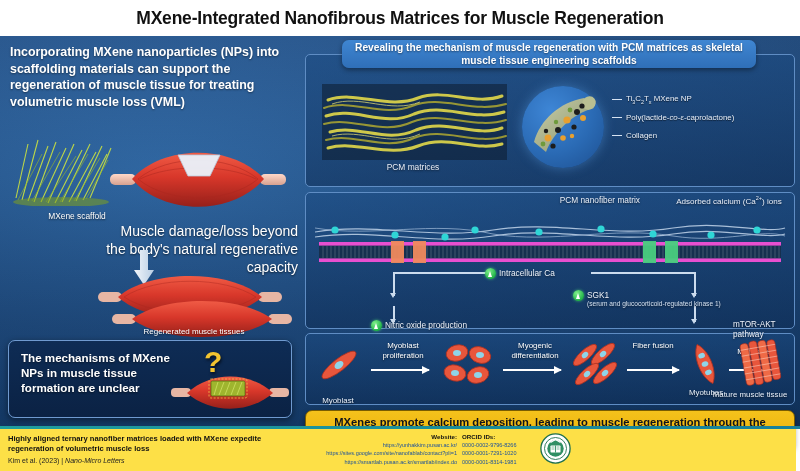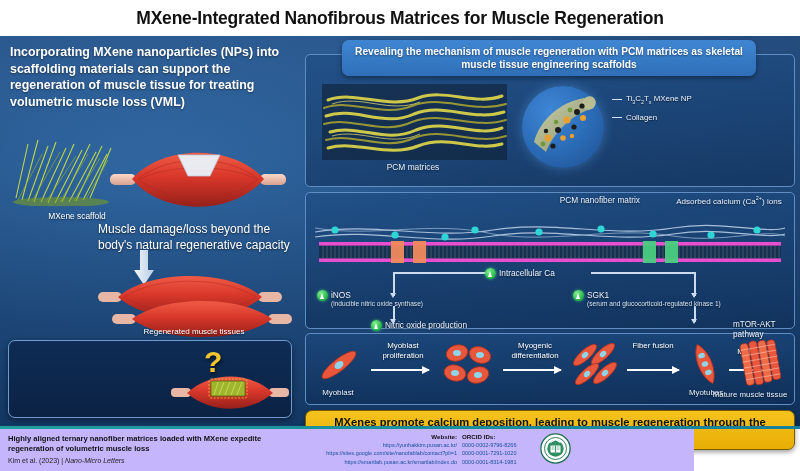--- a/index.html
+++ b/index.html
@@ -35,21 +35,21 @@
   
   .left-col { position:absolute; left:0; top:36px; width:300px; height:390px; }
   .intro {
     position:absolute; left:10px; top:8px; width:285px;
     color:#fff; font-size:12.4px; font-weight:bold; line-height:1.33;
     text-shadow:0 1px 2px rgba(0,0,0,.45);
   }
 
   .lbl { position:absolute; color:#fff; text-shadow:0 1px 2px rgba(0,0,0,.6);margin-left:16px; }
   .lbl-mxene { left:26px; top:175px; width:70px; font-size:8.4px; text-align:center; line-height:1.25; }
-  .lbl-damage { left:82px; top:186px; width:200px; font-size:12px; text-align:left; line-height:1.3; }
+  .lbl-damage { left:82px; top:186px; width:200px; font-size:14px; text-align:right; line-height:1.3; }
   .lbl-regen { left:78px; top:291px; width:200px; font-size:8px; text-align:center; }
 
   
   .scaffold { position:absolute; left:8px; top:98px; width:106px; height:72px; }
 
   
   .muscle { position:absolute; }
   .muscle svg { display:block; }
 
   
@@ -78,21 +78,21 @@
 
   .panel {
     position:absolute; border:1px solid #5f8dc4; border-radius:5px;
     background:linear-gradient(180deg, rgba(26,73,128,.55), rgba(14,45,86,.55));
   }
   .panel-top   { left:5px; top:18px;  width:490px; height:133px; }
   .panel-mid   { left:5px; top:156px; width:490px; height:137px; }
   .panel-bot   { left:5px; top:297px; width:490px; height:72px;  }
 
   .banner {
-    position:absolute; left:42px; top:4px; width:414px; height:36px;
+    position:absolute; left:42px; top:4px; width:414px; height:28px;
     background:linear-gradient(180deg,#3f86d2,#2f6fb8);
     border-radius:7px; box-shadow:0 2px 5px rgba(0,0,0,.4);
     display:flex; align-items:center; justify-content:center;
     padding:0 0;
   }
   .banner .bt {
     color:#fff; font-size:10.2px; font-weight:bold; text-align:center; line-height:1.32;
     text-shadow:0 1px 2px rgba(0,0,0,.45);
   }
 
@@ -188,21 +188,21 @@
     display:flex; align-items:center; justify-content:center; padding:0 10px;
     box-shadow:0 2px 5px rgba(0,0,0,.4);
   }
   .conclusion .ct {
     color:#10141c; font-size:11.2px; font-weight:bold; text-align:center; line-height:1.3;
   }
 
   
   .teal-rule { position:absolute; left:0; top:426px; width:800px; height:3px;
     background:linear-gradient(90deg,#1f9e9e,#1b8f9b,#17809a); }
-  .footer { position:absolute; left:0; top:429px; width:694px; height:42px; background:#c4b5fd; }
+  .footer { position:absolute; left:0; top:429px; width:796px; height:42px; background:#fde047; }
 
   .cite-title {
     position:absolute; left:8px; top:5px; width:300px;
     font-size:7.6px; font-weight:bold; color:#111; line-height:1.35;
   }
   .cite-sub { position:absolute; left:8px; top:28px; font-size:7px; color:#222; }
   .cite-sub .jn { font-style:italic; }
 
   .links { position:absolute; left:292px; top:4px; width:165px; text-align:right; }
   .links .hd { font-size:6.2px; font-weight:bold; color:#111; margin-bottom:1px; }
@@ -312,20 +312,21 @@
     <div class="muscle" style="left:110px; top:262px;">
       <svg width="186" height="46" viewBox="0 0 186 46">
         <rect x="2" y="16" width="24" height="10" rx="5" fill="#e7b6a4"></rect>
         <rect x="158" y="16" width="24" height="10" rx="5" fill="#e7b6a4"></rect>
         <path d="M22 21 C54 -3 130 -3 162 21 C130 45 54 45 22 21 Z" fill="url(#mg1)"></path>
       </svg>
     </div>
     <div class="lbl lbl-regen">Regenerated muscle tissues</div>
 
     <div class="unclear-box">
+      <div class="unclear-text">The mechanisms of MXene NPs in muscle tissue formation are unclear</div>
       <div class="qmark">?</div>
       <div style="position:absolute; left:160px; top:30px;">
         <svg width="122" height="44" viewBox="0 0 122 44">
           <rect x="2" y="17" width="20" height="9" rx="4" fill="#e7b6a4"></rect>
           <rect x="100" y="17" width="20" height="9" rx="4" fill="#e7b6a4"></rect>
           <path d="M18 22 C42 0 80 0 104 22 C80 43 42 43 18 22 Z" fill="url(#mg1)"></path>
           <rect x="42" y="10" width="34" height="15" rx="1.5" fill="#9fb52e" stroke="#5c6f12" stroke-width="0.8"></rect>
           <g stroke="#d6e86a" stroke-width="0.7">
             <path d="M45 24 L49 11"></path>
               <path d="M50 24 L55 11"></path>
@@ -400,20 +401,24 @@
       </svg>
     </div>
 
     <div class="legend">
       <div class="legend-row">
         <span class="dash"></span>
         <span id="lg0">Ti<sub>3</sub>C<sub>2</sub>T<sub>x</sub> MXene NP</span>
       </div>
       <div class="legend-row">
         <span class="dash"></span>
+        <span id="lg1">Poly(lactide-<span class="ital">co</span>-<span class="ital">ε</span>-caprolactone)</span>
+      </div>
+      <div class="legend-row">
+        <span class="dash"></span>
         <span id="lg2">Collagen</span>
       </div>
     </div>
 
     <div style="position:absolute; left:5px; top:156px; width:490px; height:137px;">
 
       <div class="lbl-matrix">PCM nanofiber matrix</div>
       <div class="lbl-ca" id="caLbl">Adsorbed calcium (Ca<sup>2+</sup>) ions</div>
 
       <div class="membrane">
@@ -465,27 +470,20 @@
       <div class="arrowhead" style="left:84.5px; top:127px;"></div>
 
       <div class="ln" style="left:389px; top:114px; width:1.5px; height:16px;"></div>
       <div class="arrowhead" style="left:385.5px; top:127px;"></div>
 
       <div class="node n-ica">
         <span class="up-badge"></span>
         <span class="txt">Intracellular Ca</span>
       </div>
 
-      <div class="node n-inos">
-        <span class="up-badge"></span>
-        <span class="txt">
-          <span>iNOS</span>
-          <span class="sml">(inducible nitric oxide synthase)</span>
-        </span>
-      </div>
 
       <div class="node n-sgk1">
         <span class="up-badge"></span>
         <span class="txt">
           <span>SGK1</span>
           <span class="sml">(serum and glucocorticoid-regulated kinase 1)</span>
         </span>
       </div>
 
       <div class="node n-no">
@@ -501,21 +499,21 @@
     <div style="position:absolute; left:5px; top:297px; width:490px; height:72px;">
 
       <div class="stage" style="left:12px; top:10px;">
         <svg width="44" height="44" viewBox="0 0 44 44">
           <g transform="rotate(-38 22 22)">
             <ellipse cx="22" cy="22" rx="21" ry="6" fill="#e8563c" stroke="#b0301f" stroke-width="0.8"></ellipse>
             <ellipse cx="22" cy="22" rx="5" ry="3.4" fill="#8fd4e8"></ellipse>
           </g>
         </svg>
       </div>
-      <div class="stage-lbl" style="left:4px; top:55px; width:58px;">Myoblast</div>
+      <div class="stage-lbl" style="left:4px; top:63px; width:58px;">Myoblast</div>
 
       <div class="step-lbl" style="left:62px; top:8px; width:72px;">Myoblast proliferation</div>
       <div class="wharrow" style="left:66px; top:36px; width:58px;"></div>
 
       <div class="stage" style="left:136px; top:8px;">
         <svg width="54" height="46" viewBox="0 0 54 46">
           <g stroke="#b0301f" stroke-width="0.8">
             <ellipse cx="16" cy="12" rx="11" ry="8" fill="#e8563c" transform="rotate(-15 16 12)"></ellipse>
             <ellipse cx="39" cy="14" rx="11" ry="8" fill="#e8563c" transform="rotate(20 39 14)"></ellipse>
             <ellipse cx="14" cy="32" rx="11" ry="8" fill="#e8563c" transform="rotate(12 14 32)"></ellipse>

